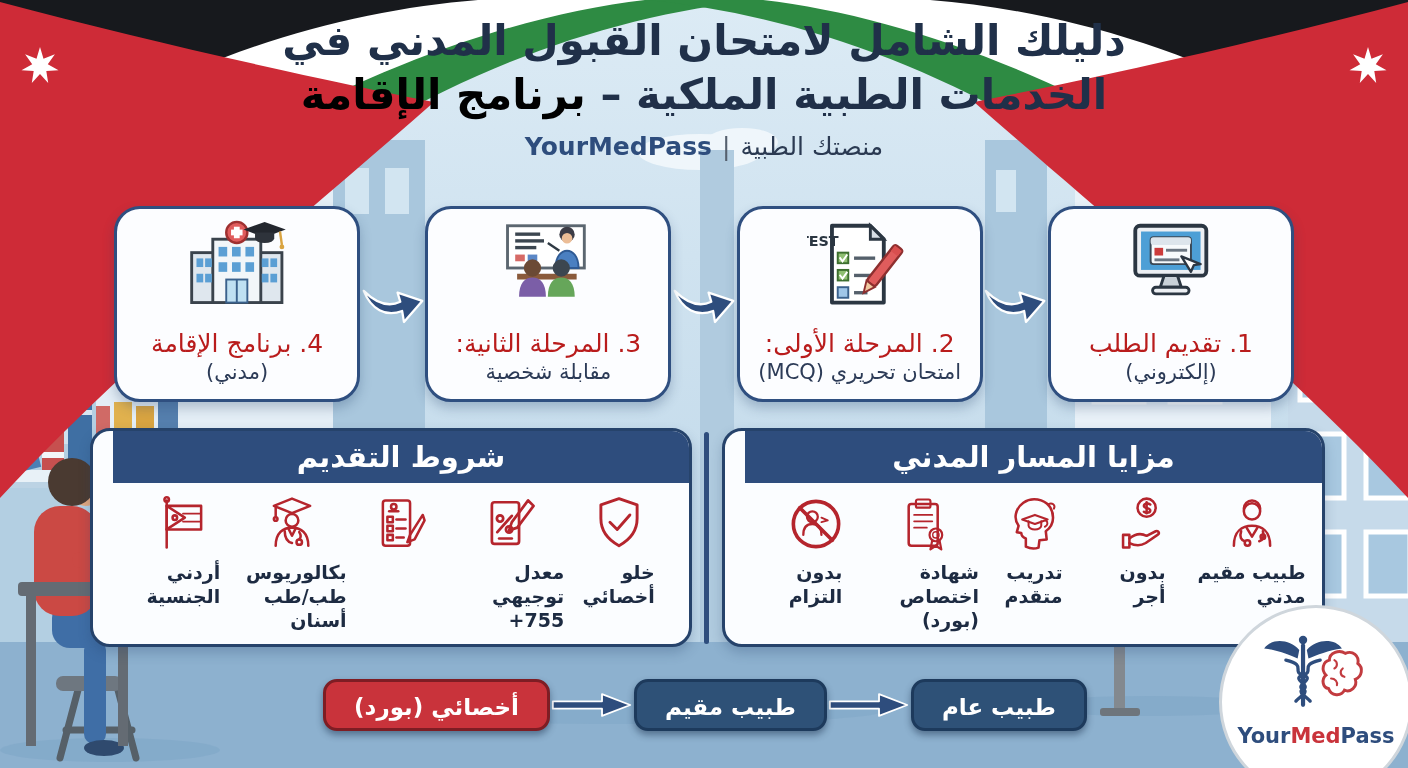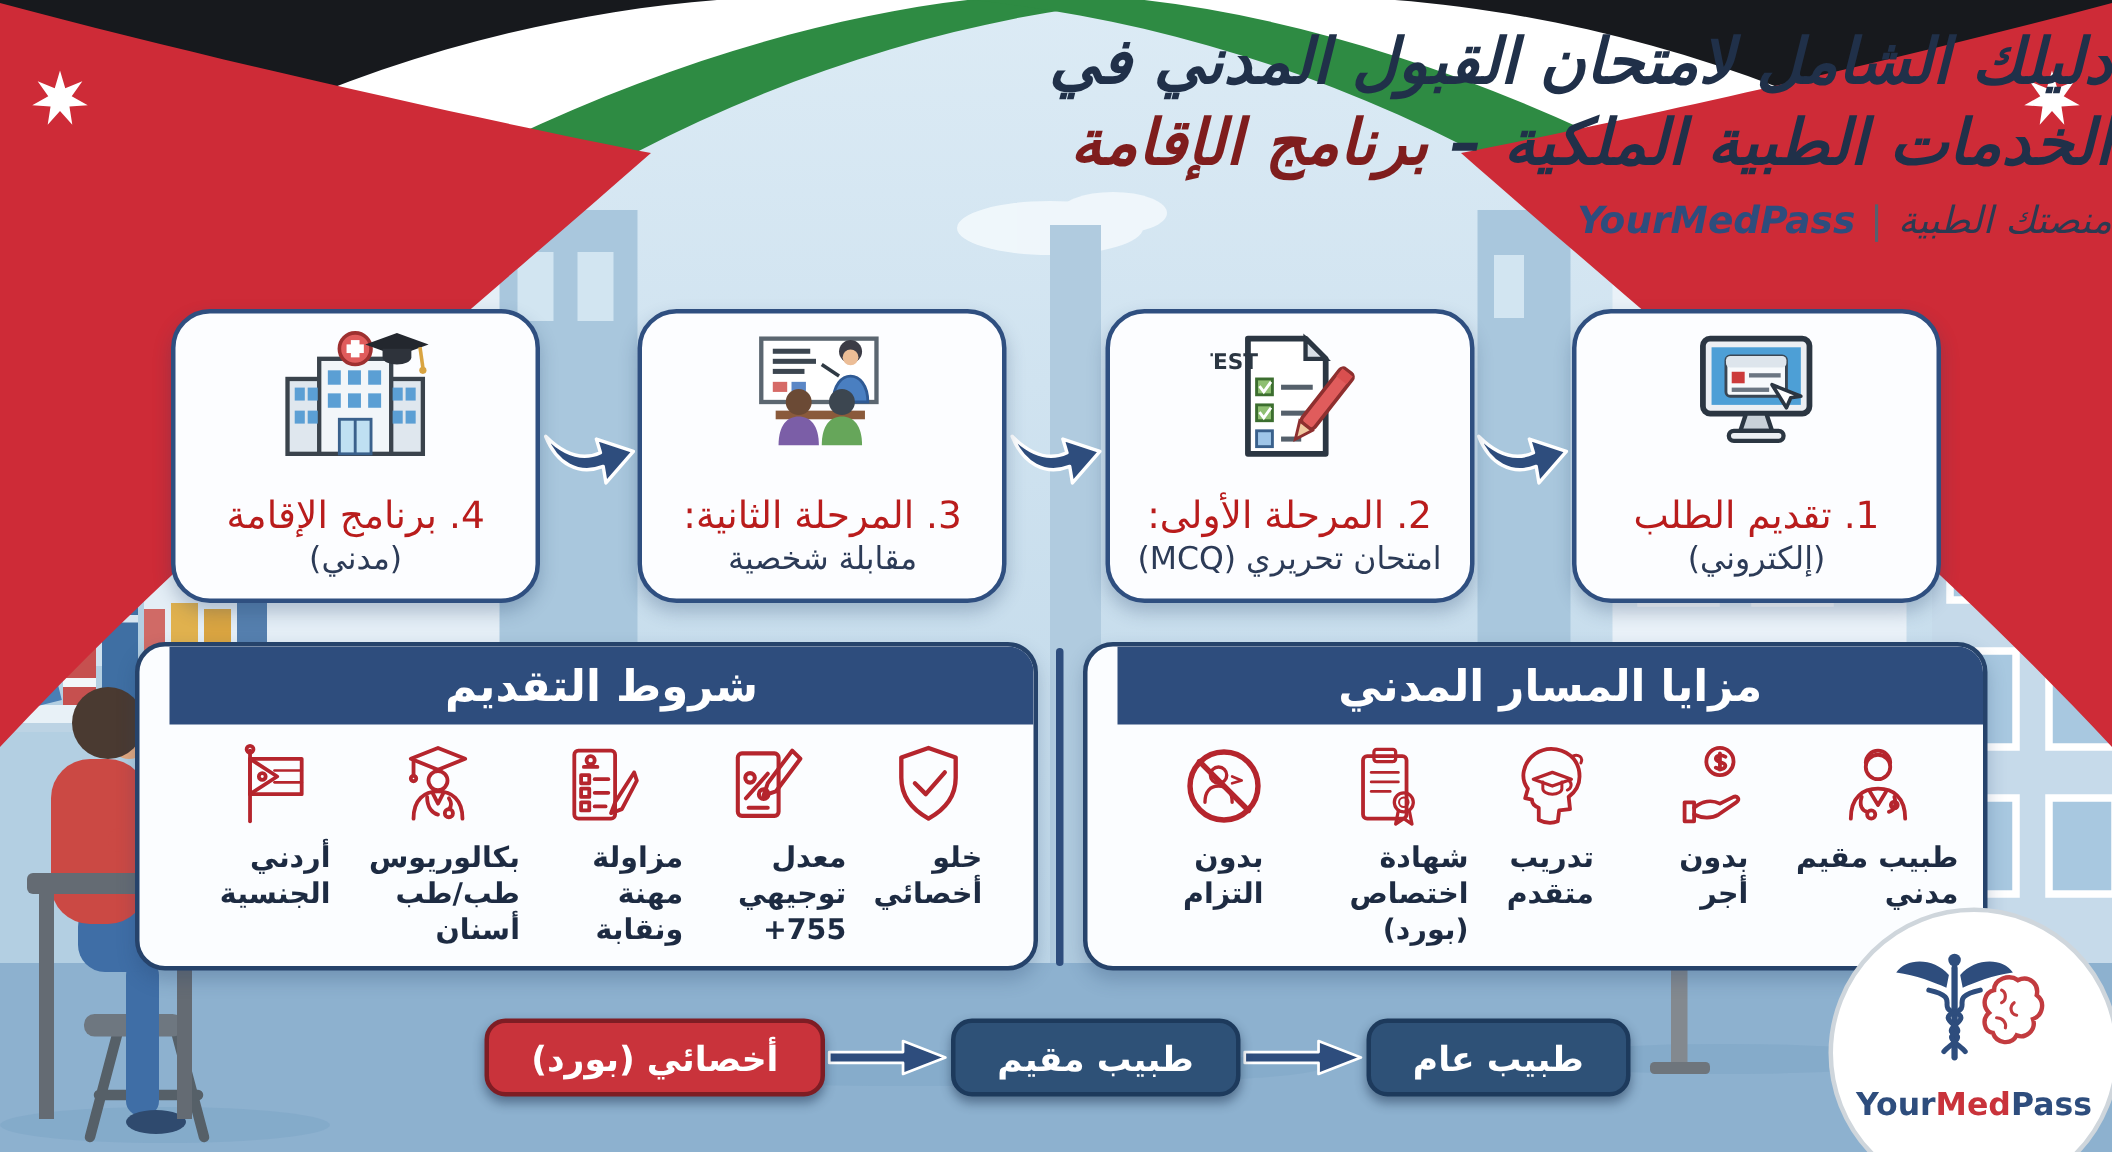--- a/index.html
+++ b/index.html
@@ -1,22 +1,22 @@
 <!DOCTYPE html>
 <html><head>
 <meta charset="utf-8">
 <style>
   html,body{margin:0;padding:0;background:#9db8cc;}
   #canvas{position:relative;width:1408px;height:768px;overflow:hidden;
     font-family:"DejaVu Sans",sans-serif;}
   #bg{position:absolute;left:0;top:0;}
   
-  #title-block{position:absolute;left:0;right:0;top:14px;text-align:right;direction:rtl;font-style:italic;}
+  #title-block{position:absolute;left:0;right:0;top:14px;text-align:center;direction:rtl;}
   .title-line{font-size:42px;font-weight:700;color:#203049;line-height:1.28;letter-spacing:-.5px;}
-  .title-red{color:#7f1d1d;}
+  .title-red{color:#000000;}
   #subtitle{margin-top:10px;font-size:25px;color:#2b3a52;direction:rtl;}
   #subtitle .brand{color:#2e4d7d;font-weight:700;}
   #subtitle .sep{color:#55606e;margin:0 10px;}
   
   #steps-row{position:absolute;left:114px;top:206px;width:1180px;height:196px;
     display:flex;direction:rtl;align-items:stretch;justify-content:space-between;}
   .step-card{flex:none;width:246px;background:#fcfdff;border:3px solid #2f4f80;border-radius:26px;
     box-shadow:0 6px 12px rgba(35,65,105,.28);display:flex;flex-direction:column;align-items:center;
     padding-top:8px;box-sizing:border-box;}
   .step-icon{height:102px;display:flex;align-items:center;justify-content:center;}
@@ -346,24 +346,20 @@
               <circle cx="24" cy="13" r="3"></circle>
               <path d="M19 18 h10"></path>
               <rect x="17" y="24" width="6" height="6"></rect>
               <line x1="27" y1="27" x2="37" y2="27"></line>
               <rect x="17" y="34" width="6" height="6"></rect>
               <line x1="27" y1="37" x2="37" y2="37"></line>
               <rect x="17" y="44" width="6" height="6"></rect>
               <line x1="27" y1="47" x2="35" y2="47"></line>
               <path d="M56 22 L42 44 l-3 8 8-3 L58 28 z"></path>
             </svg></div>
-         <div class="item-label">
-           <div dir="auto">مزاولة مهنة</div>
-            <div dir="auto">ونقابة</div>
-         </div>
        </div>
         <div class="item-cell">
          <div class="icn"><svg viewBox="0 0 64 64" fill="none" stroke="#b5252d" stroke-width="2.8" stroke-linejoin="round" stroke-linecap="round">
               <polygon points="32,4 12,12 32,20 52,12"></polygon>
               <line x1="14" y1="14" x2="14" y2="24"></line>
               <circle cx="14" cy="26.5" r="2"></circle>
               <circle cx="32" cy="28" r="7"></circle>
               <path d="M14 56 c0-14 8-20 18-20 s18 6 18 20"></path>
               <path d="M28 37 l4 8 4-8"></path>
               <path d="M24 40 c0 8 4 12 8 13"></path>

